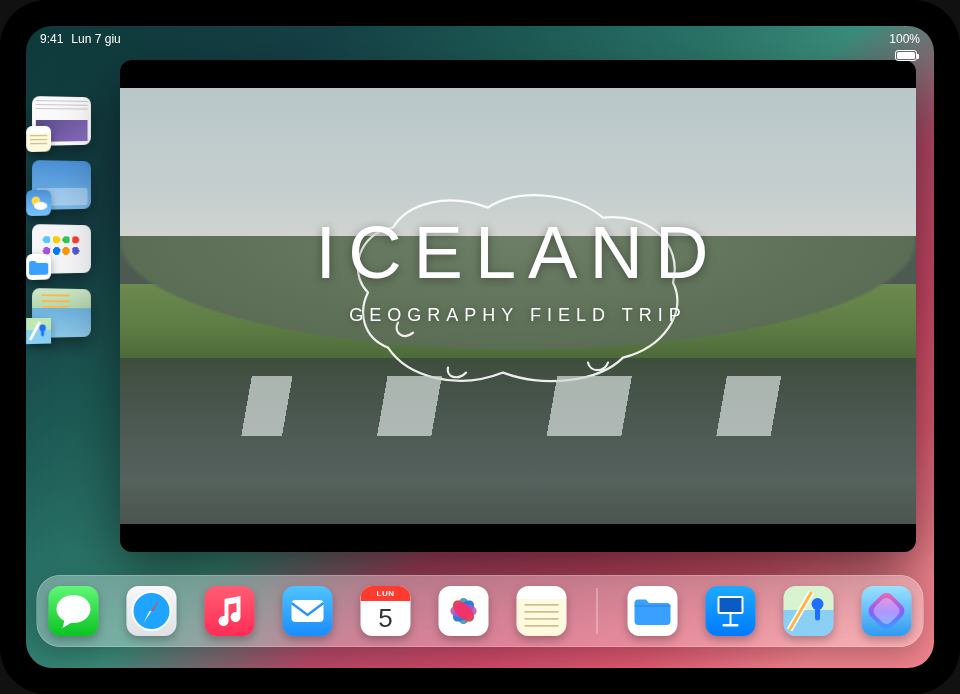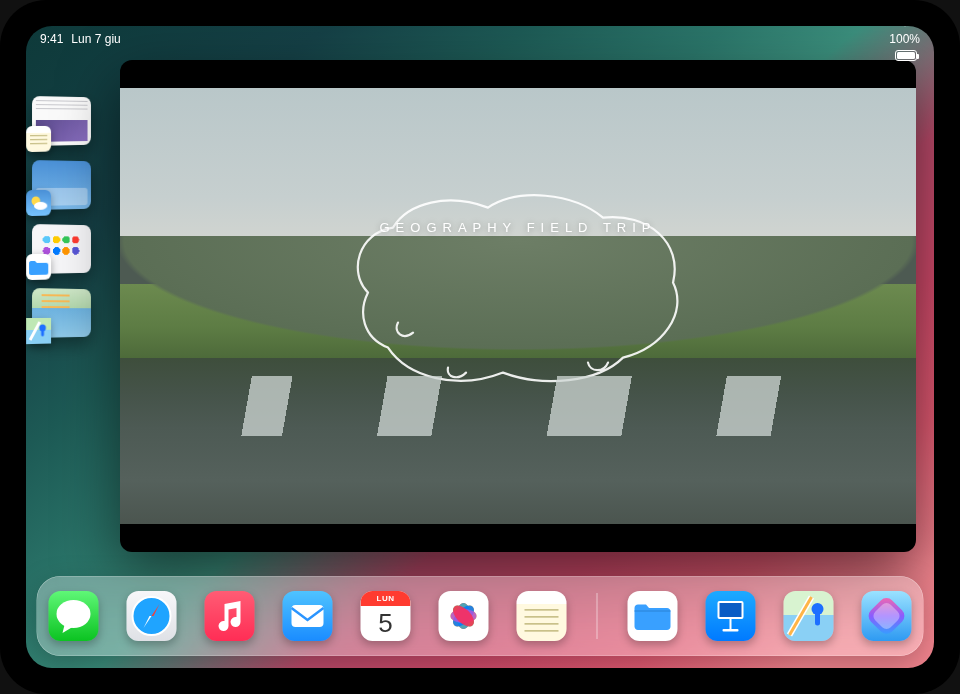--- a/index.html
+++ b/index.html
@@ -121,34 +121,34 @@
   }
   .slide-title-wrap{
     position:absolute;left:0;right:0;top:28%;
     text-align:center;color:#fff;
   }
   .slide-title{
     font-size:74px;font-weight:400;letter-spacing:12px;
     text-shadow:0 2px 10px rgba(0,0,0,.35);
   }
   .slide-subtitle{
-    margin-top:10px;font-size:13px;letter-spacing:6px;font-weight:500;
+    margin-top:10px;font-size:18px;letter-spacing:6px;font-weight:500;
     text-shadow:0 1px 6px rgba(0,0,0,.35);
   }
   .slide-outline{
     position:absolute;left:50%;top:50%;
     width:360px;height:230px;transform:translate(-50%,-58%);
     pointer-events:none;opacity:.9;
   }
 
   
   .dock {
     position: absolute;
-    bottom: 12px; left: 50%; transform: translateX(-50%);
-    height: 80px;
+    bottom: 21px; left: 50%; transform: translateX(-50%);
+    height: 72px;
     padding: 8px 12px;
     background: rgba(255,255,255,.32);
     backdrop-filter: blur(20px);
     border-radius: 24px;
     display: flex; align-items: center; gap: 28px;
     box-shadow: 0 10px 30px rgba(0,0,0,.25), inset 0 0 0 .5px rgba(255,255,255,.4);
     z-index: 15;
   }
   .dock-divider{ width:1px;height:46px;background:rgba(255,255,255,.55);margin:0 2px; }
   .app-icon{
@@ -252,20 +252,21 @@
       </div>
     </div>
 
     <div class="main-window">
       <div class="slide">
         <svg class="slide-outline" viewBox="0 0 360 230">
           <path d="M30 120 C10 100, 20 60, 55 55 C70 30, 110 20, 150 35 C180 15, 235 20, 265 45 C310 40, 345 70, 335 110 C350 140, 325 175, 285 185 C260 210, 205 215, 165 200 C120 218, 70 205, 50 175 C25 165, 20 140, 30 120 Z
                  M60 150 C55 160, 65 168, 75 160 M110 195 C108 205, 120 208, 128 200 M250 190 C252 200, 266 200, 270 190" fill="none" stroke="#ffffff" stroke-width="2.2" stroke-linejoin="round" stroke-linecap="round"></path>
         </svg>
         <div class="slide-title-wrap">
+          <div class="slide-title">ICELAND</div>
           <div class="slide-subtitle">GEOGRAPHY FIELD TRIP</div>
         </div>
       </div>
     </div>
 
     <div class="dock">
       <div class="app-icon i-messages">
         <svg viewBox="0 0 50 50">
             <ellipse cx="25" cy="23" rx="17" ry="14" fill="#fff"></ellipse>
             <path d="M16 34 L14 42 L24 36 Z" fill="#fff"></path>

